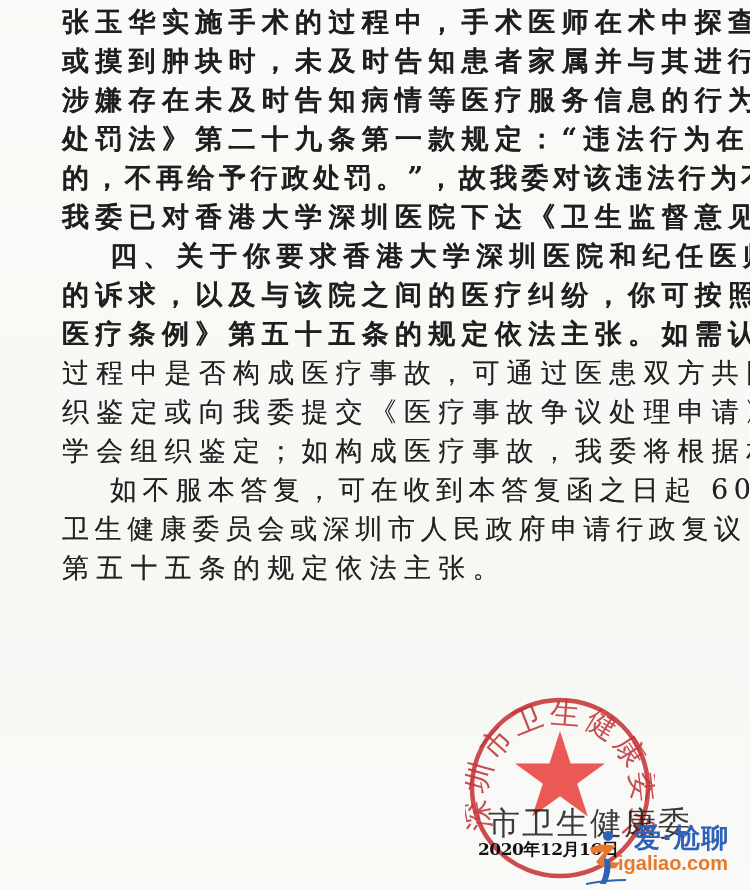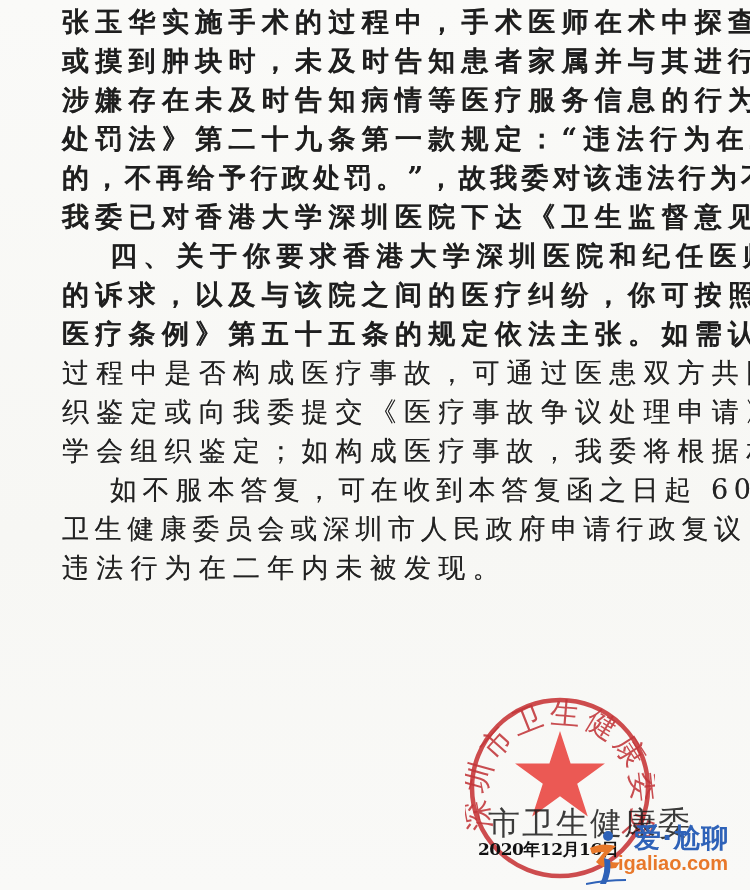--- a/index.html
+++ b/index.html
@@ -47,21 +47,21 @@
 
     <div class="line indent">四、关于你要求香港大学深圳医院和纪任医师作出精神赔偿</div>
     <div class="line">的诉求，以及与该院之间的医疗纠纷，你可按照《深圳经济特区</div>
     <div class="line">医疗条例》第五十五条的规定依法主张。如需认定医疗机构诊疗</div>
     <div class="line reg">过程中是否构成医疗事故，可通过医患双方共同委托市医学会组</div>
     <div class="line reg">织鉴定或向我委提交《医疗事故争议处理申请》由我委移交市医</div>
     <div class="line reg">学会组织鉴定；如构成医疗事故，我委将根据相关规定依法进行</div>
 
     <div class="line reg indent" style="letter-spacing:5.6px">如不服本答复，可在收到本答复函之日起 60 日内向广东省</div>
     <div class="line reg" style="letter-spacing:5.6px">卫生健康委员会或深圳市人民政府申请行政复议，或者 6 个月内</div>
-    <div class="line reg">违法行为在二年内未被发现。</div>
+    <div class="line reg">第五十五条的规定依法主张。</div>
   </div>
 
   <svg class="stamp" viewBox="0 0 190 190">
     <defs>
       <path id="ringPath" d="M 30 140 A 74 74 0 1 1 160 140"></path>
     </defs>
     <circle cx="95" cy="95" r="88" fill="none" stroke="#c8383b" stroke-width="4.5" opacity="0.9"></circle>
     <text font-size="30" fill="#c2363a" opacity="0.88" font-family="DejaVu Serif, serif" letter-spacing="4">
       <textPath href="#ringPath" startOffset="2%">深圳市卫生健康委员会</textPath>
     </text>

